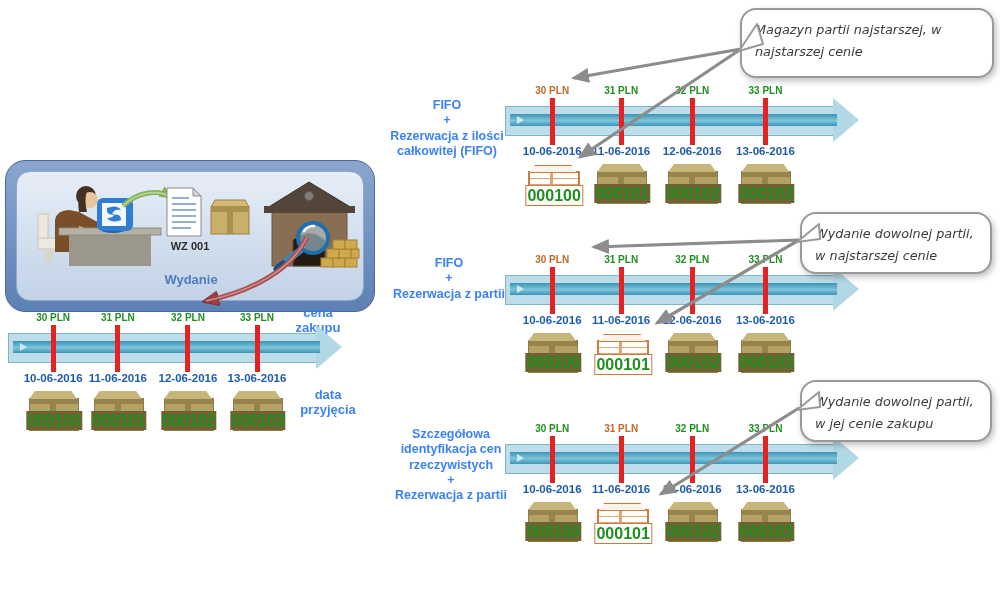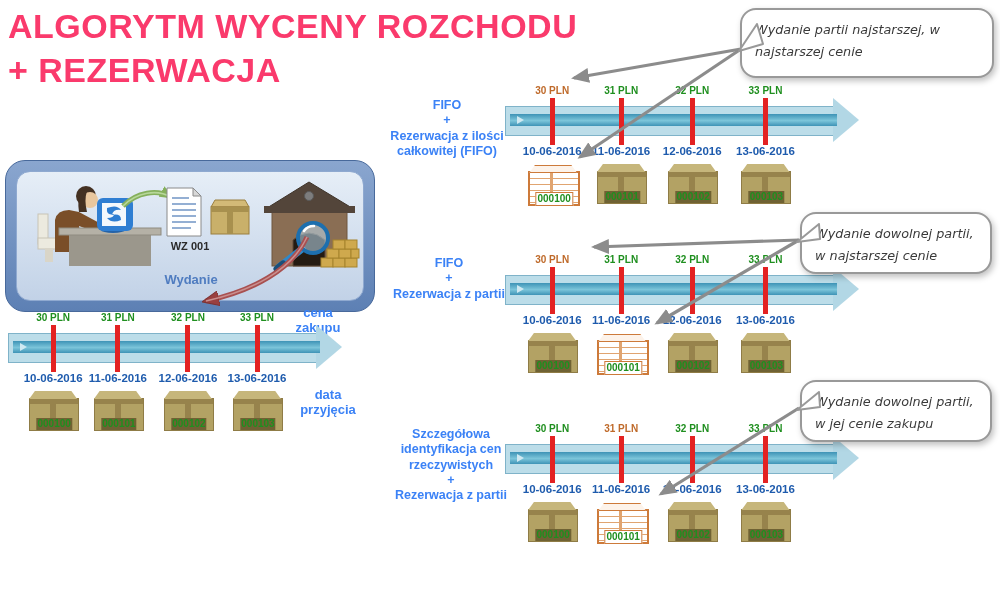--- a/index.html
+++ b/index.html
@@ -42,21 +42,21 @@
   .date{position:absolute;top:60px;width:100%;text-align:center;font-weight:bold;
         font-size:11.5px;color:#1e5bad;}
   .crate-wrap{position:absolute;top:78px;left:50%;transform:translateX(-50%);width:48px;}
   .crate{position:relative;width:48px;height:31px;margin-top:8px;
          background-color:#b3a264;border:1px solid #8f7c46;
          background-image:linear-gradient(90deg,transparent 0 20px,#97834c 20px 26px,transparent 26px),
                           linear-gradient(#97834c 0 5px,transparent 5px);}
   .crate::before{content:"";position:absolute;top:-8px;left:-1px;width:48px;height:8px;
          background:#c6b67b;clip-path:polygon(12% 0,88% 0,100% 100%,0 100%);}
   .crate-label{position:absolute;left:50%;bottom:0;transform:translateX(-50%);
-         font-weight:bold;font-size:10px;color:#1f8f1f;background:#6f6233;
+         font-weight:bold;font-size:16px;color:#1f8f1f;background:#6f6233;
          line-height:1.2;padding:0 1px;white-space:nowrap;}
   .outline .crate{background-color:#fff;border:2px solid #cd7a3a;
          background-image:linear-gradient(90deg,transparent 0 20px,#e0a470 20px 23px,transparent 23px),
                           repeating-linear-gradient(#fff 0,#fff 5px,#e0a470 5px,#e0a470 6px);}
   .outline .crate::before{background:#fdf3ea;box-shadow:inset 0 0 0 1px #cd7a3a;}
   .outline .crate-label{background:#fff;border:1px solid #cd7a3a;bottom:-2px;}
 
   .tl-label{position:absolute;text-align:center;font-weight:bold;font-size:12.5px;
             color:#3b82f6;line-height:1.22;white-space:pre-line;}
   .axis-label{position:absolute;text-align:center;font-weight:bold;font-size:13px;
@@ -69,22 +69,20 @@
            font-size:12.8px;line-height:1.75;color:#3a3a3a;white-space:pre-line;}
 
   
   .overlay{position:absolute;left:0;top:0;z-index:50;pointer-events:none;}
 </style>
 </head>
 <body>
 
 <div id="stage">
 
-  <div class="title">ALGORYTM WYCENY ROZCHODU
-+ REZERWACJA</div>
 
   <div class="panel">
     <div class="panel-inner">
       <svg class="panel-svg" width="340" height="122" viewBox="0 0 340 122">
         <defs>
           <marker id="mGreen" markerWidth="14" markerHeight="12" refX="11" refY="6" orient="auto" markerUnits="userSpaceOnUse">
             <path d="M0,0 L14,6 L0,12 Z" fill="#85b05c"></path>
           </marker>
         </defs>
 
@@ -364,21 +362,21 @@
       <div class="date">13-06-2016</div>
       <div class="crate-wrap">
           <div class="crate">
             <span class="crate-label">000103</span>
           </div>
         </div>
     </div>
   </div>
 
   <div class="callout" style="left:740px;top:8px;width:250px;height:66px">
-    <div class="callout-text">Wydanie partii najstarszej, w
+    <div class="callout-text">Magazyn partii najstarszej, w
 najstarszej cenie</div>
   </div>
   <div class="callout" style="left:800px;top:212px;width:188px;height:58px">
     <div class="callout-text">Wydanie dowolnej partii,
 w najstarszej cenie</div>
   </div>
   <div class="callout" style="left:800px;top:380px;width:188px;height:58px">
     <div class="callout-text">Wydanie dowolnej partii,
 w jej cenie zakupu</div>
   </div>

